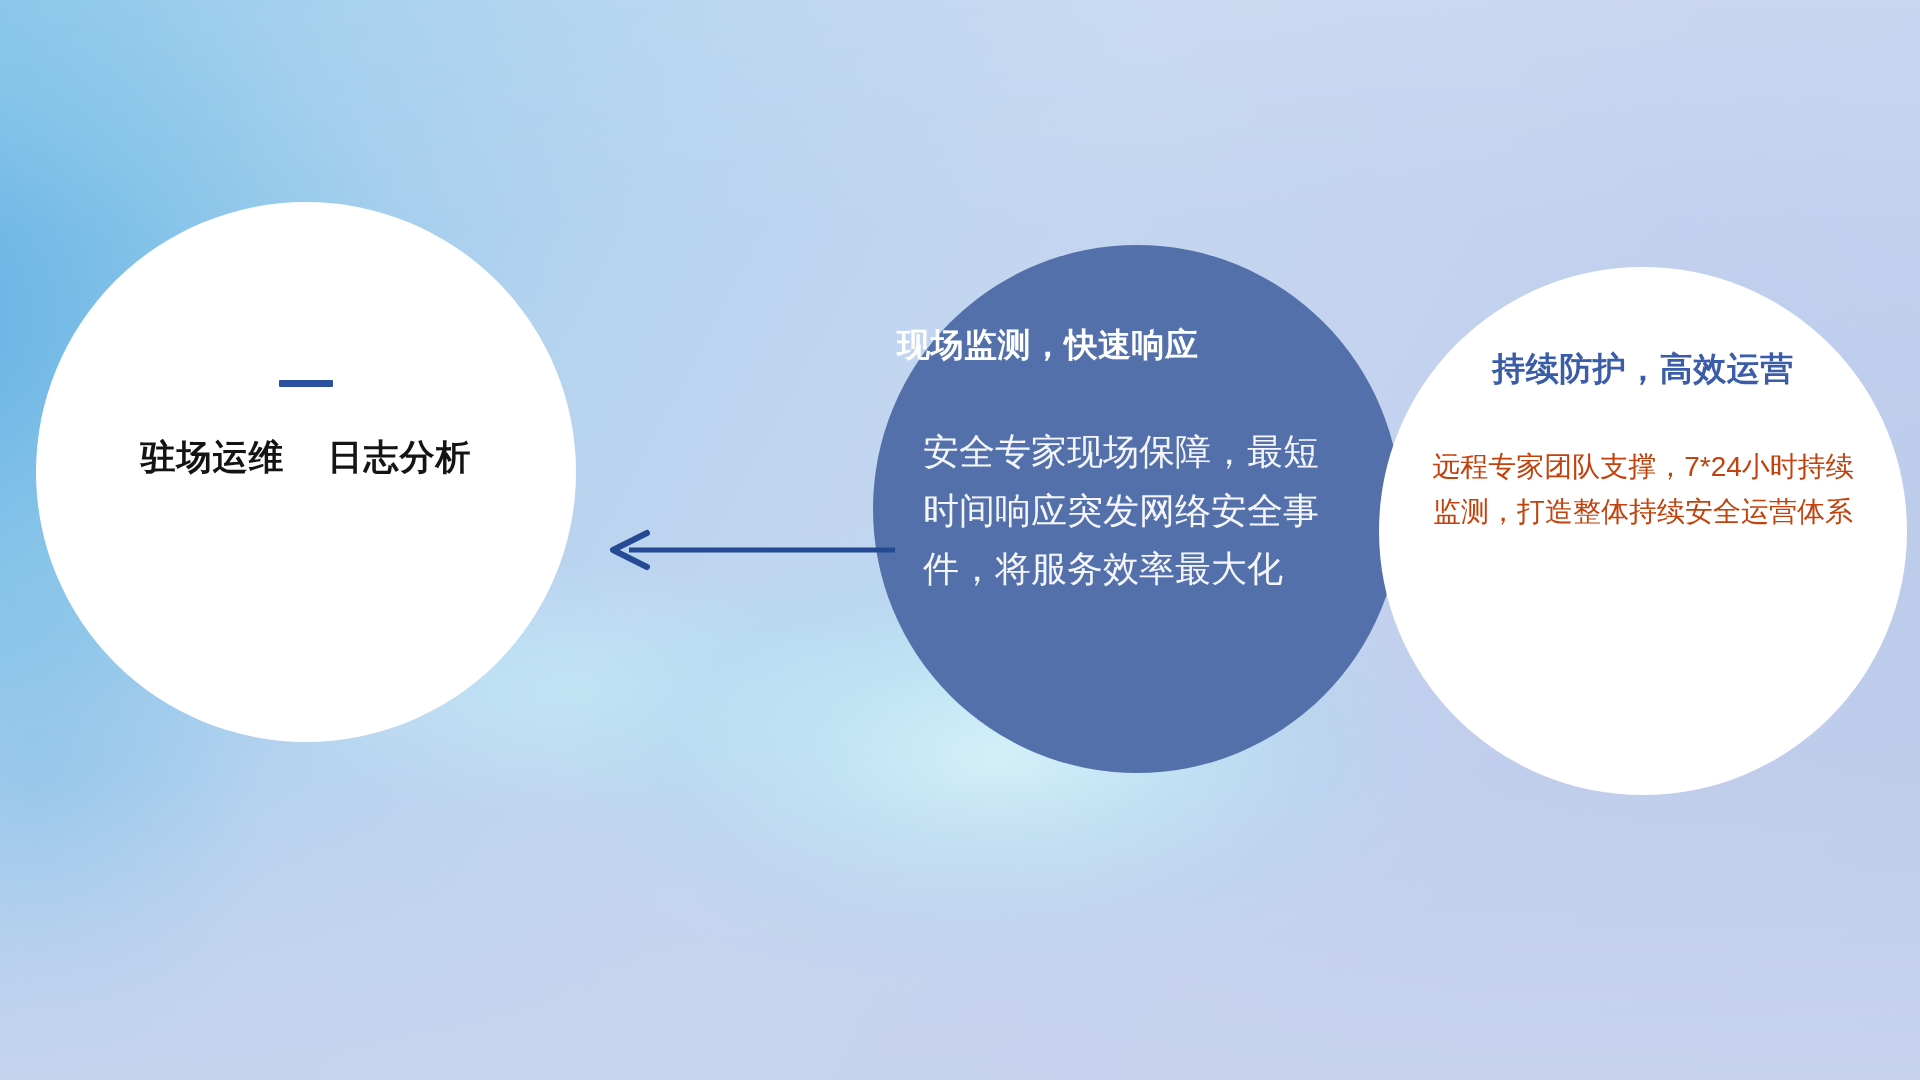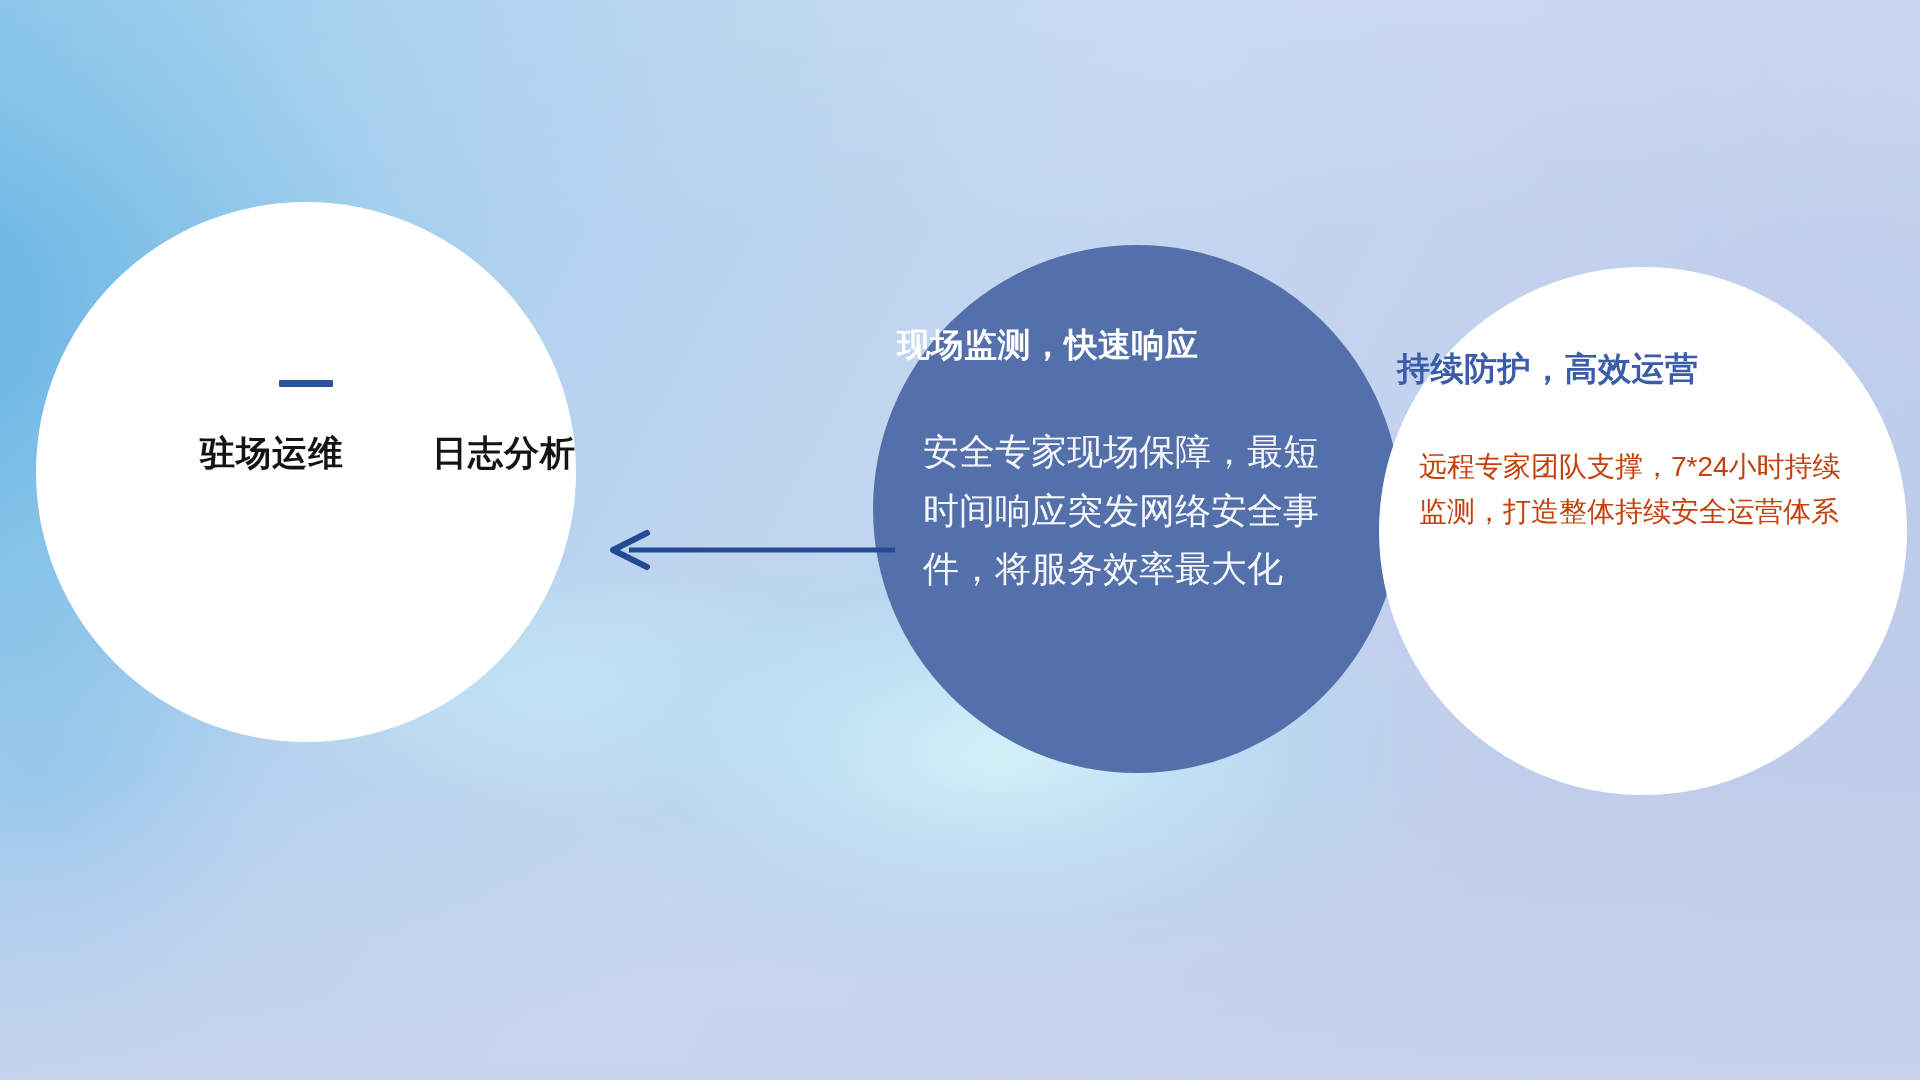--- a/index.html
+++ b/index.html
@@ -111,22 +111,21 @@
     background: #ffffff;
     z-index: 6;
   }
 
   
   .left-inner {
     position: absolute;
     left: 0;
     right: 0;
     top: 178px;
-    text-align: right;
-    font-family: Liberation Mono, monospace;
+    text-align: center;
   }
   .dash {
     width: 54px;
     height: 7px;
     background: #2b52a0;
     margin: 0 auto 52px auto;
     border-radius: 1px;
   }
   .left-line {
     font-size: 35px;
@@ -161,20 +160,21 @@
     line-height: 1.62;
     padding: 0 26px;
   }
 
   
   .right-inner {
     position: absolute;
     left: 18px;
     right: 18px;
     top: 84px;
+    text-align: center;
   }
   .right-title {
     font-size: 33px;
     font-weight: bold;
     color: #3b5ca8;
     letter-spacing: 0.5px;
     line-height: 1.1;
   }
   .right-body {
     margin-top: 58px;

